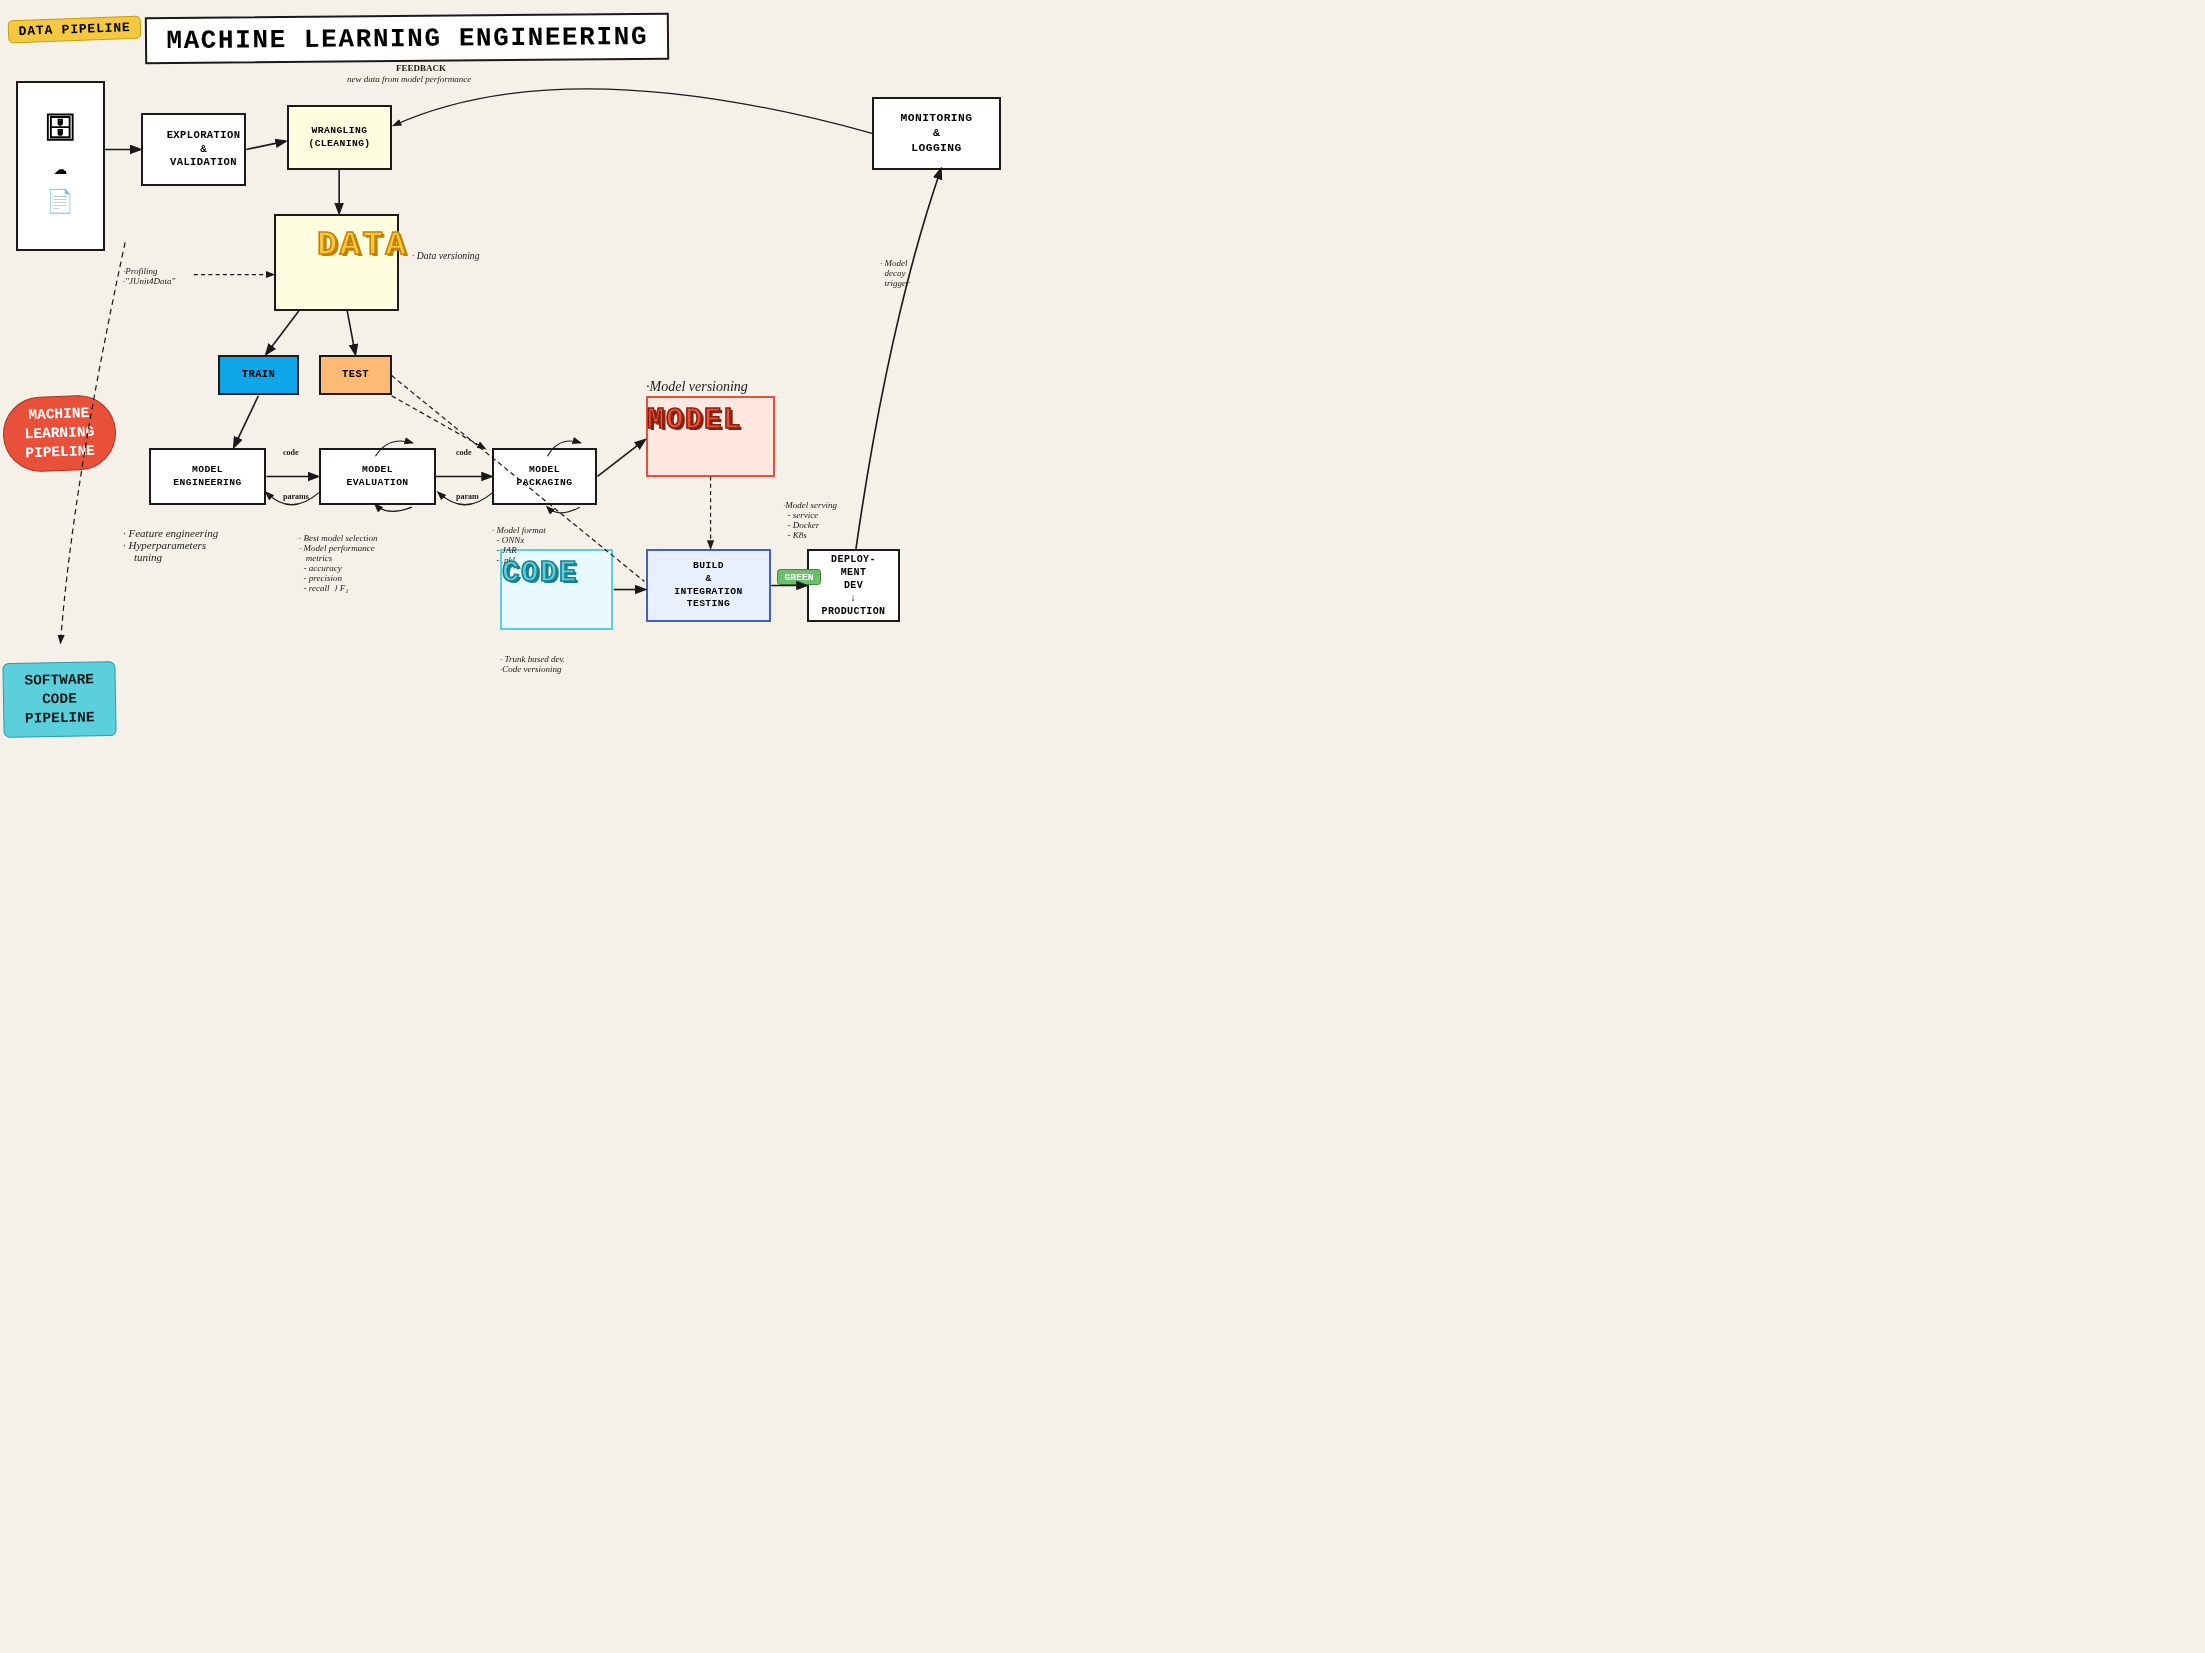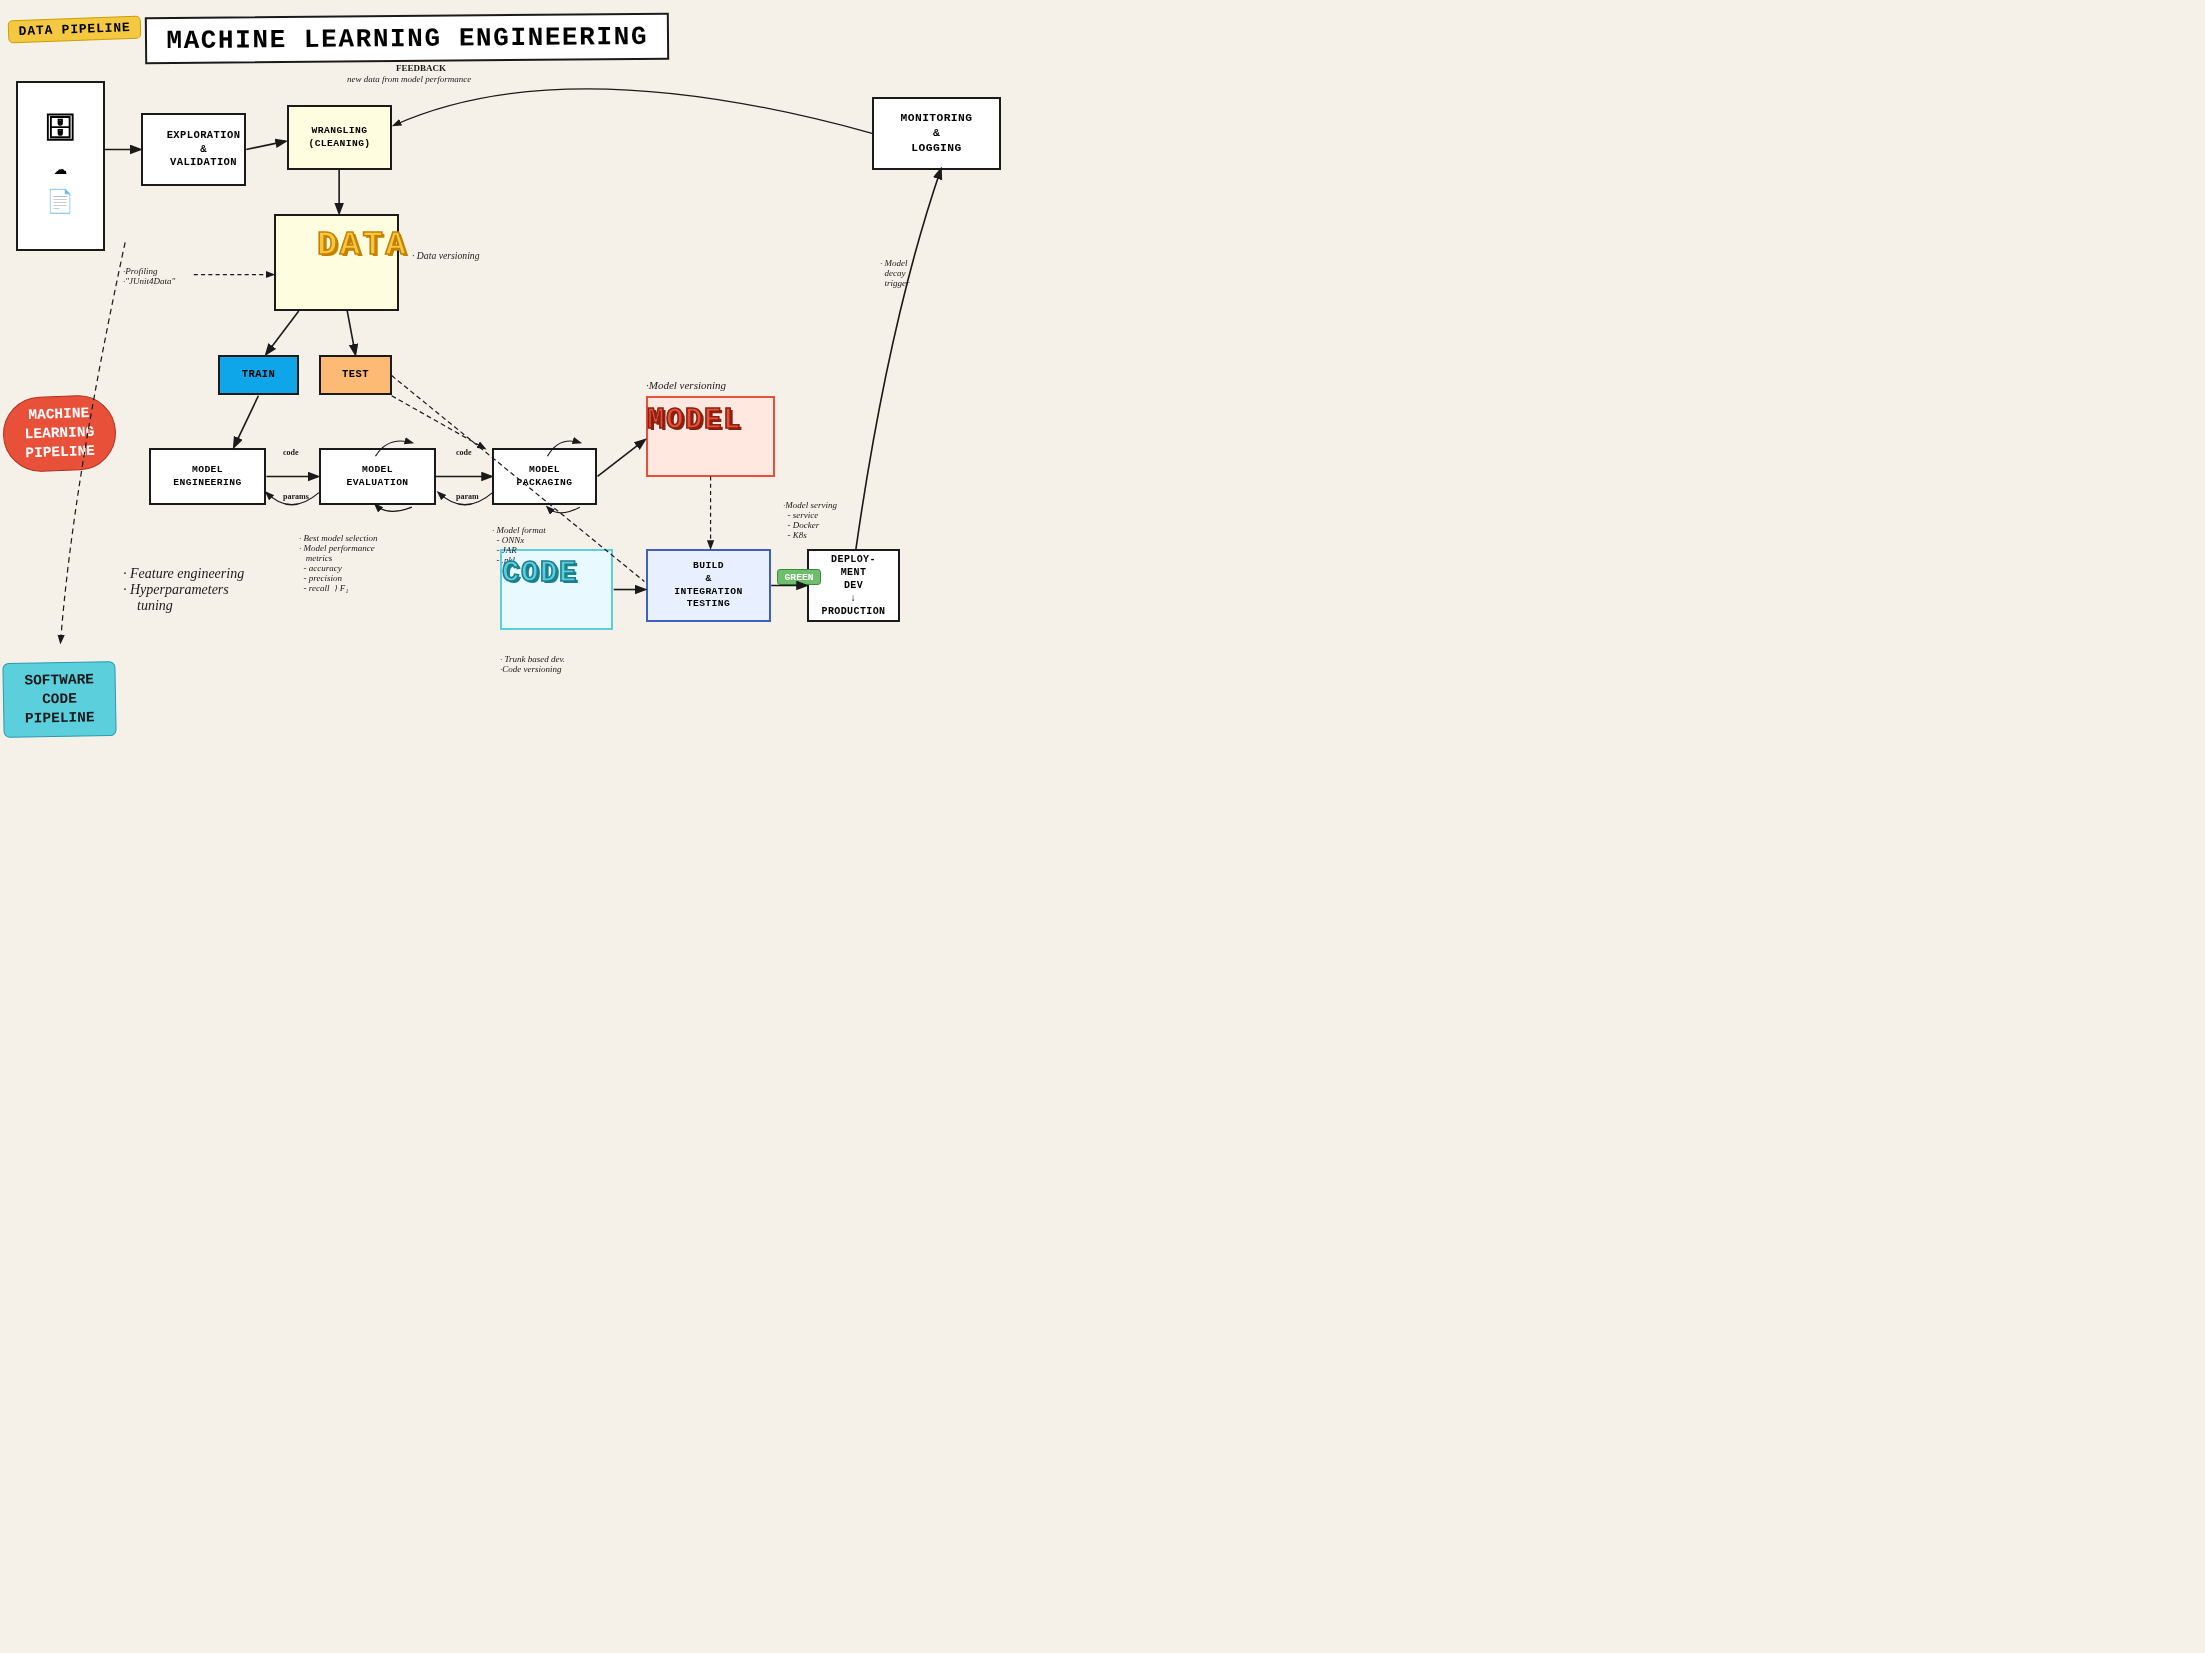--- a/index.html
+++ b/index.html
@@ -313,24 +313,24 @@
 
   <div class="box box-code-store"></div>
   <div class="code-word">CODE</div>
 
   <div class="badge-green">GREEN</div>
 
   <div class="annotation" style="top:63px;left:396px;font-style:normal;font-weight:700;font-size:9px;">FEEDBACK</div>
   <div class="annotation" style="top:74px;left:347px;font-size:9px;">new data from model performance</div>
   <div class="annotation" style="top:250px;left:412px;">· Data versioning</div>
   <div class="annotation" style="top:266px;left:123px;font-size:9px;">·Profiling<br>·"JUnit4Data"</div>
-  <div class="annotation" style="top:566px;left:123px;font-size:14px;">· Feature engineering<br>· Hyperparameters<br>&nbsp;&nbsp;&nbsp;&nbsp;tuning</div>
+  <div class="annotation" style="top:527px;left:123px;font-size:11px;">· Feature engineering<br>· Hyperparameters<br>&nbsp;&nbsp;&nbsp;&nbsp;tuning</div>
   <div class="annotation" style="top:533px;left:299px;font-size:9px;">· Best model selection<br>· Model performance<br>&nbsp;&nbsp;&nbsp;metrics<br>&nbsp;&nbsp;- accuracy<br>&nbsp;&nbsp;- precision<br>&nbsp;&nbsp;- recall&nbsp;&nbsp;} F₁</div>
   <div class="annotation" style="top:525px;left:492px;font-size:9px;">· Model format<br>&nbsp;&nbsp;- ONNx<br>&nbsp;&nbsp;- JAR<br>&nbsp;&nbsp;- .pkl</div>
-  <div class="annotation" style="top:379px;left:646px;font-size:11px;">·Model versioning</div>
+  <div class="annotation" style="top:379px;left:646px;font-size:14px;">·Model versioning</div>
   <div class="annotation" style="top:500px;left:783px;font-size:9px;">·Model serving<br>&nbsp;&nbsp;- service<br>&nbsp;&nbsp;- Docker<br>&nbsp;&nbsp;- K8s</div>
   <div class="annotation" style="top:258px;left:880px;font-size:9px;">· Model<br>&nbsp;&nbsp;decay<br>&nbsp;&nbsp;trigger</div>
   <div class="annotation" style="top:448px;left:283px;font-size:8px;font-style:normal;font-weight:700;">code</div>
   <div class="annotation" style="top:492px;left:283px;font-size:8px;font-style:normal;font-weight:700;">params</div>
   <div class="annotation" style="top:448px;left:456px;font-size:8px;font-style:normal;font-weight:700;">code</div>
   <div class="annotation" style="top:492px;left:456px;font-size:8px;font-style:normal;font-weight:700;">param</div>
   <div class="annotation" style="top:654px;left:500px;font-size:9px;">· Trunk based dev.<br>·Code versioning</div>
 
   <svg class="arrows-svg" xmlns="http://www.w3.org/2000/svg" viewBox="0 0 1366 1024" width="1103" height="827">
     <defs>

